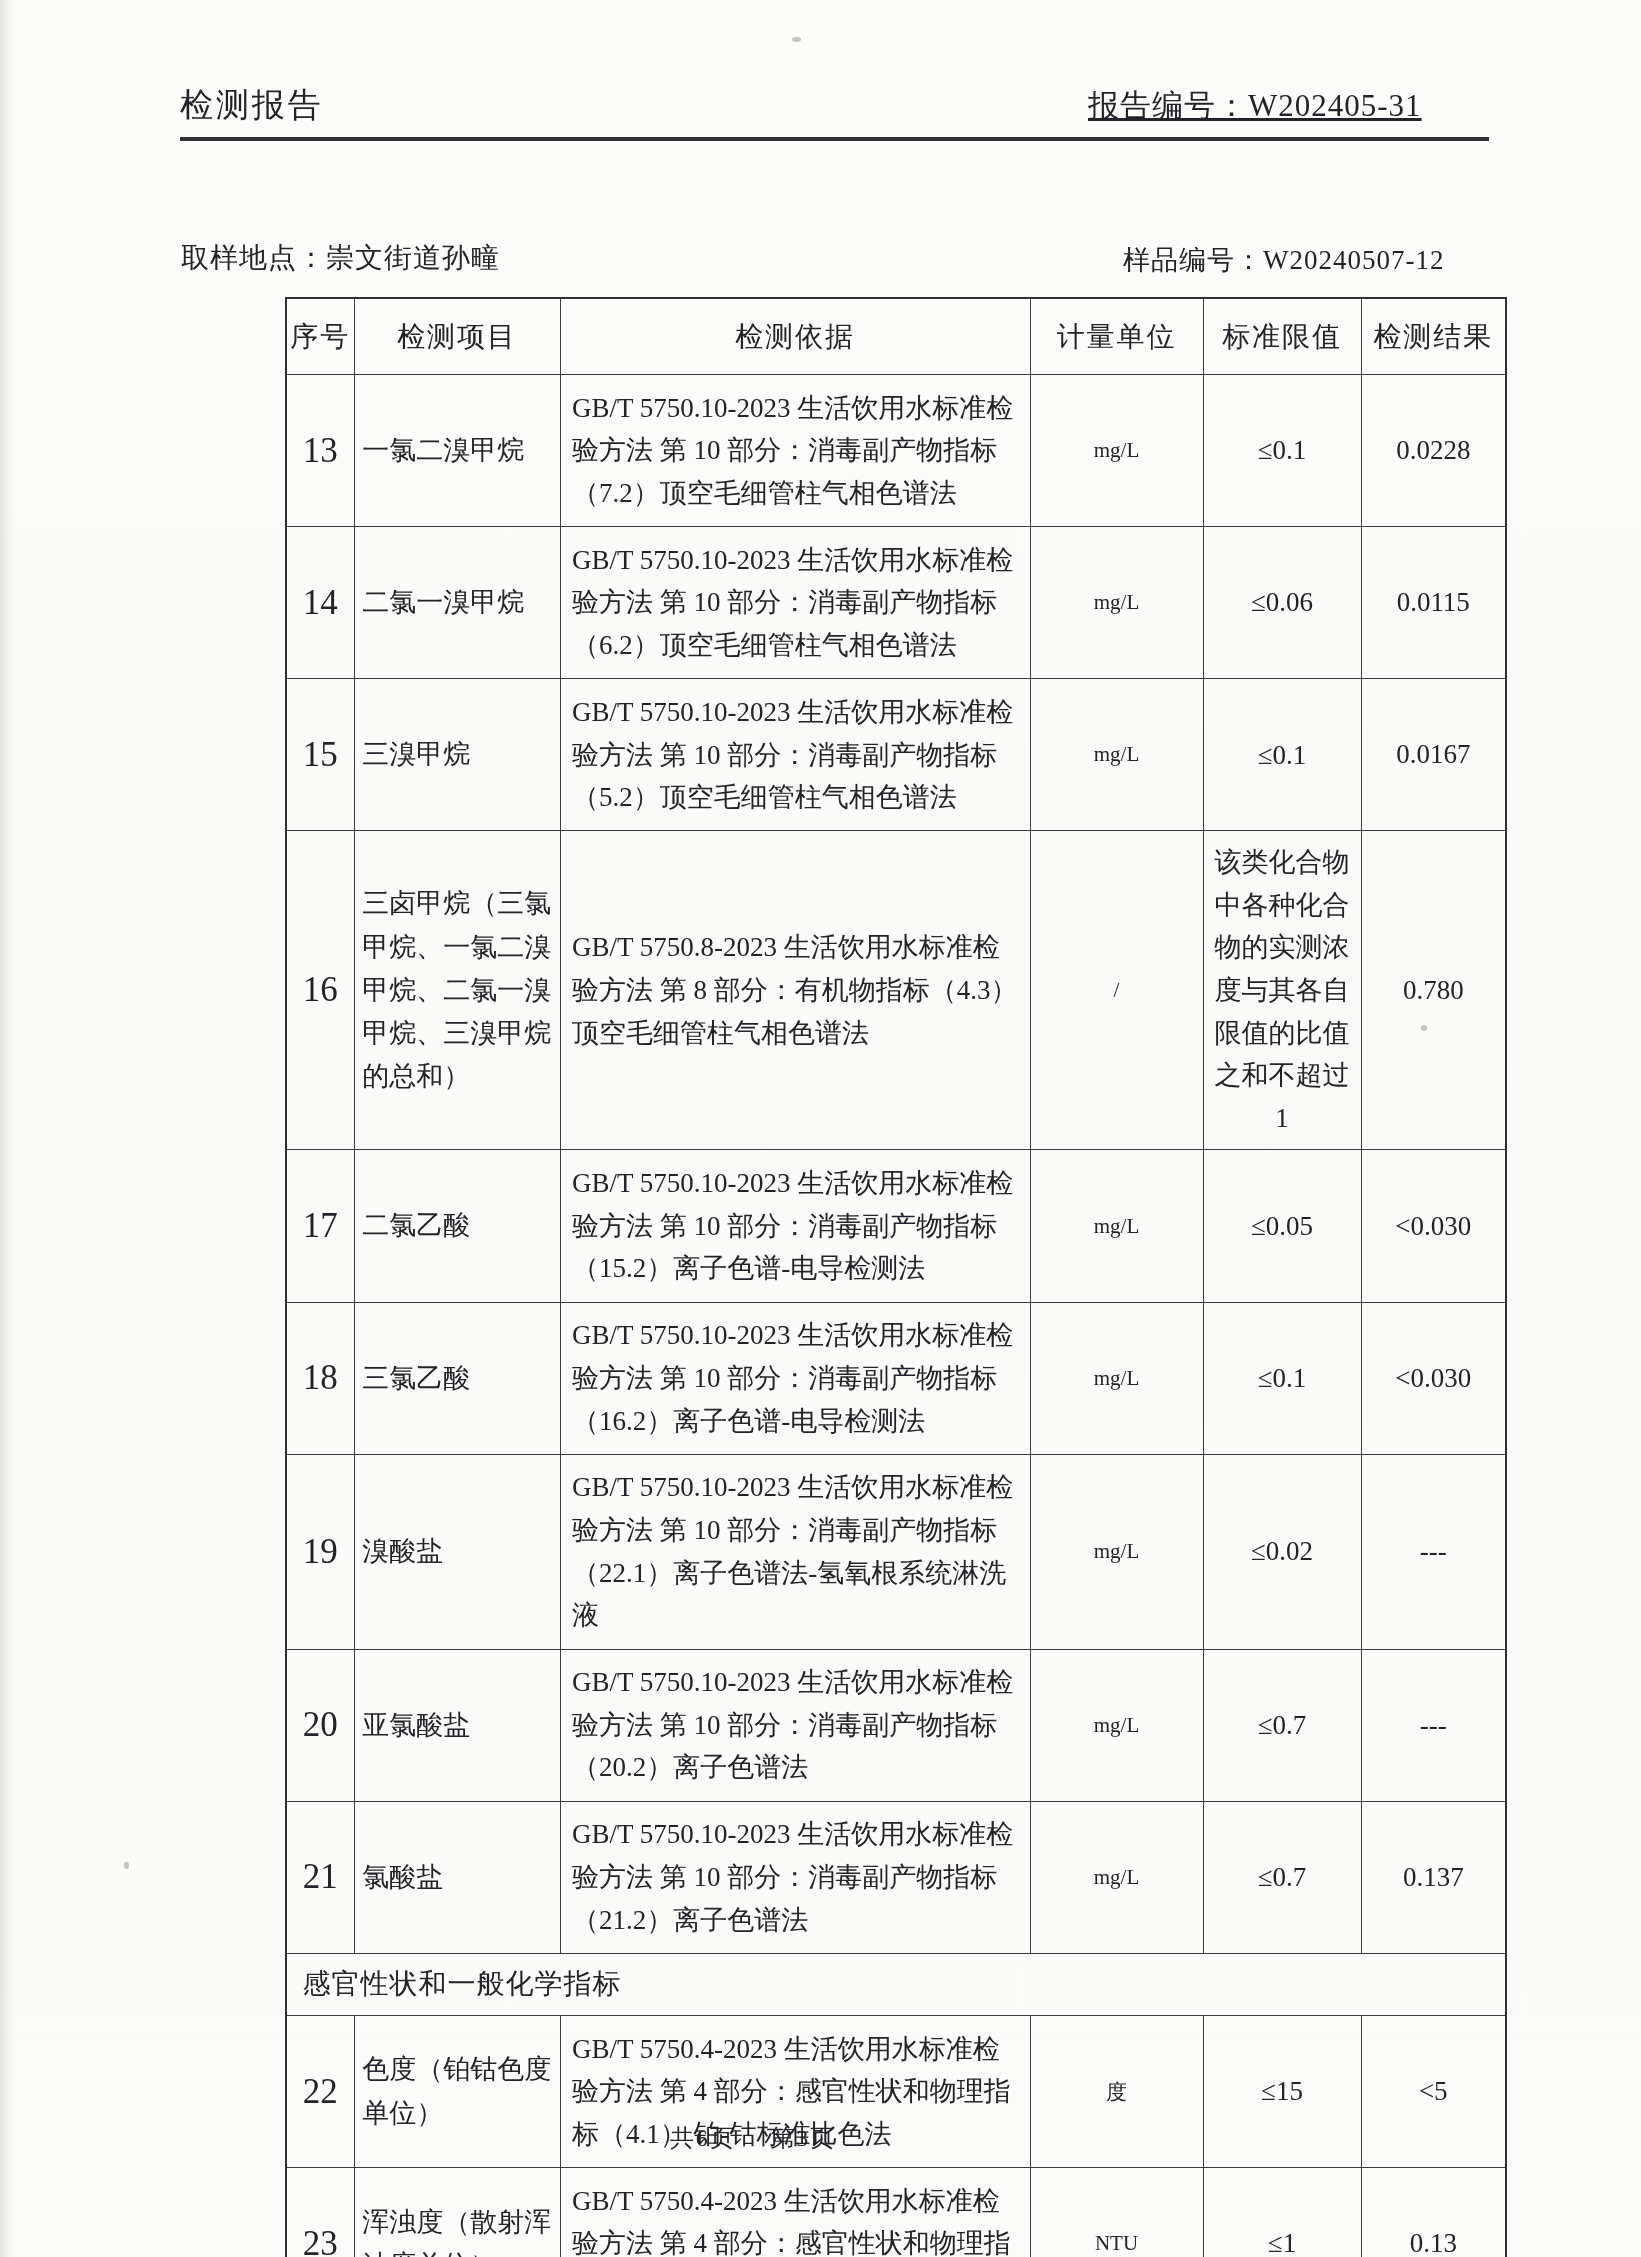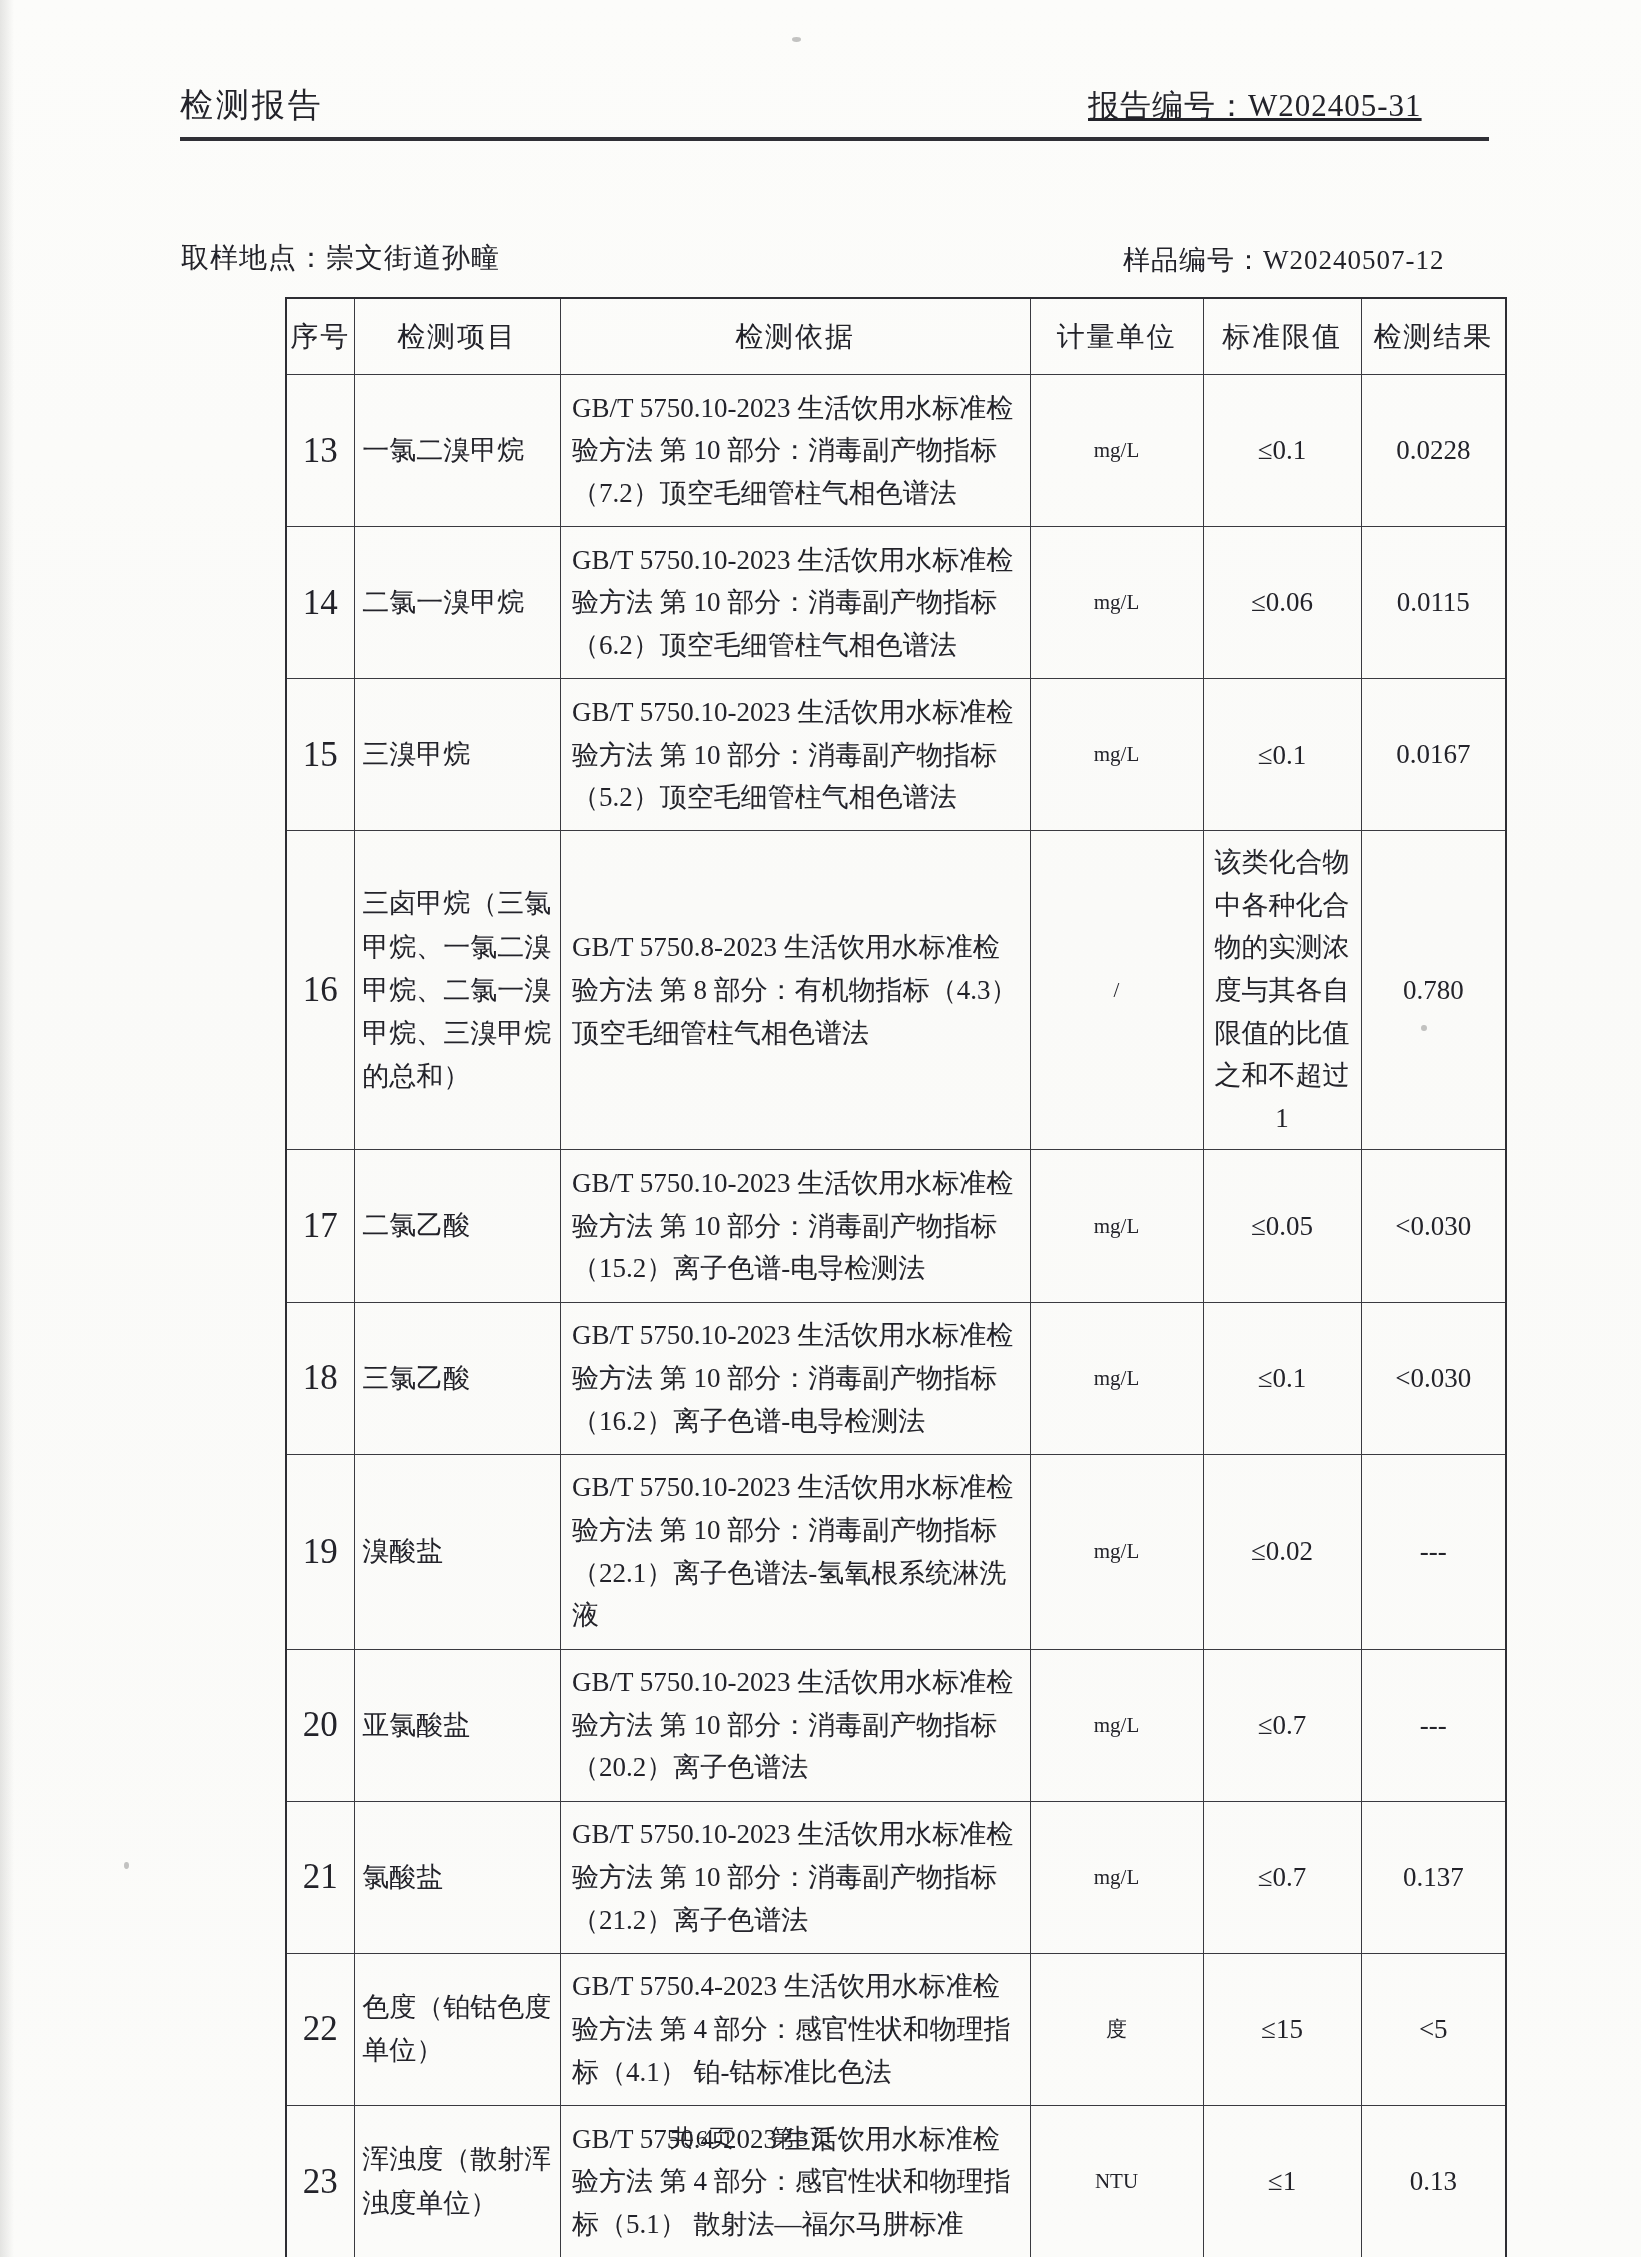--- a/index.html
+++ b/index.html
@@ -169,20 +169,23 @@
         <td class="c-result">---</td>
       </tr>
       <tr>
         <td class="c-no">21</td>
         <td class="c-item">氯酸盐</td>
         <td class="c-basis">GB/T 5750.10-2023 生活饮用水标准检验方法 第 10 部分：消毒副产物指标（21.2）离子色谱法</td>
         <td class="c-unit">mg/L</td>
         <td class="c-limit">≤0.7</td>
         <td class="c-result">0.137</td>
       </tr>
+      <tr class="section-row">
+        <td colspan="6">感官性状和一般化学指标</td>
+      </tr>
       <tr>
         <td class="c-no">22</td>
         <td class="c-item">色度（铂钴色度单位）</td>
         <td class="c-basis">GB/T 5750.4-2023 生活饮用水标准检验方法 第 4 部分：感官性状和物理指标（4.1） 铂-钴标准比色法</td>
         <td class="c-unit">度</td>
         <td class="c-limit">≤15</td>
         <td class="c-result">&lt;5</td>
       </tr>
       <tr>
         <td class="c-no">23</td>

